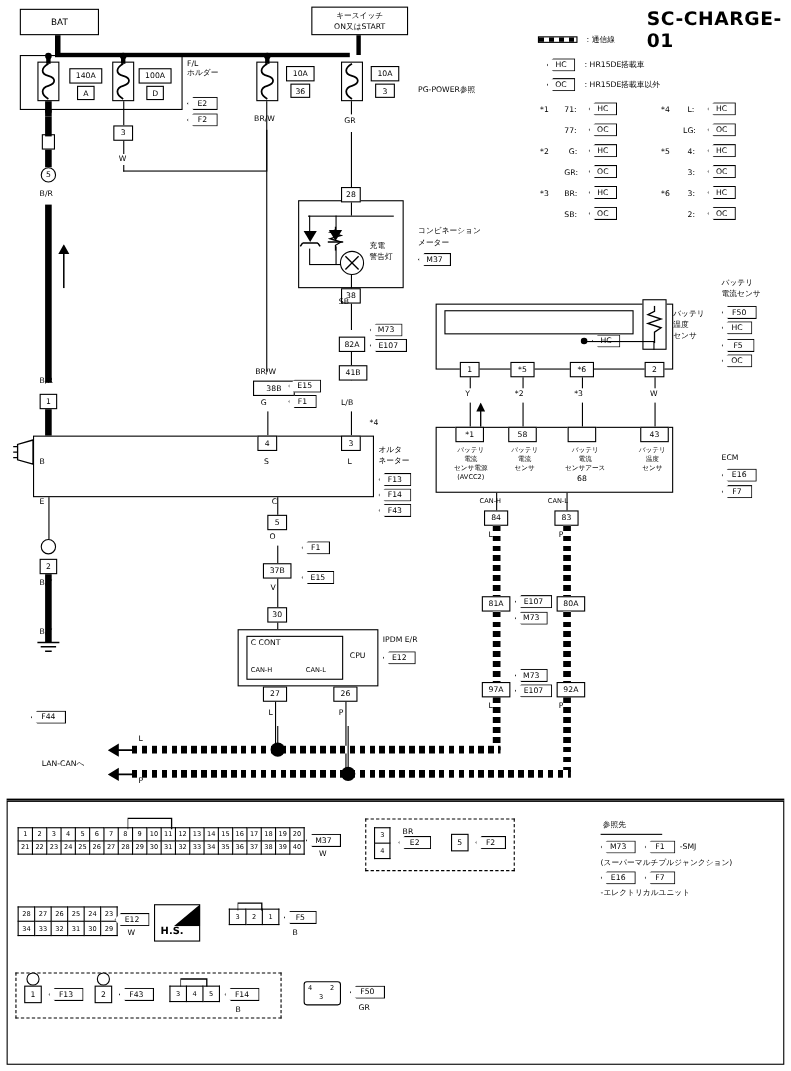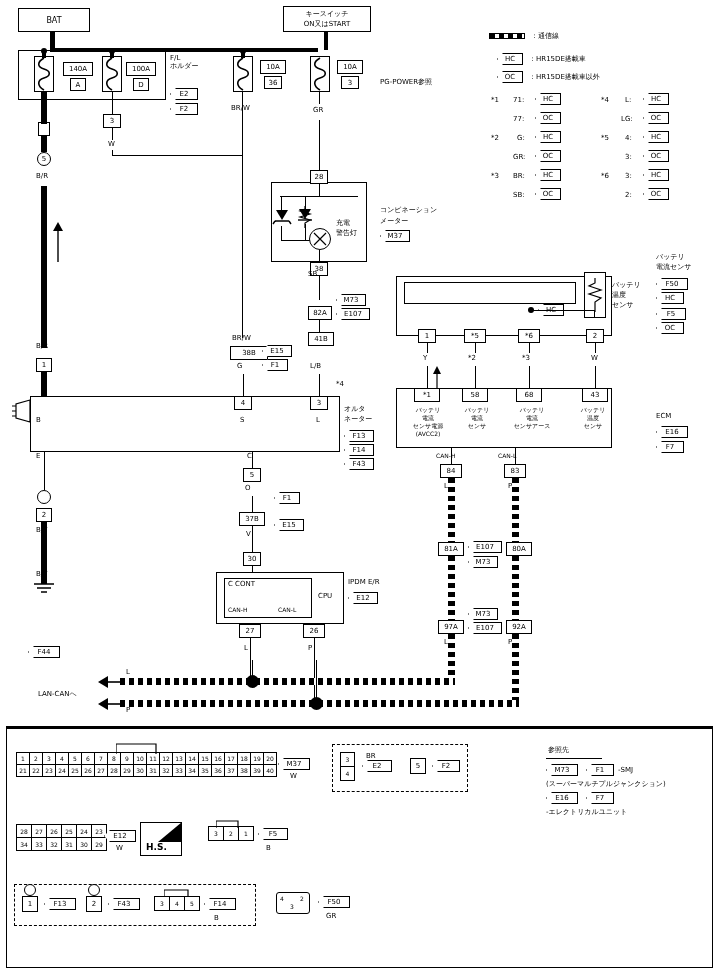--- a/index.html
+++ b/index.html
@@ -25,20 +25,21 @@
   .dash{border:1px dashed #000;box-sizing:border-box;}
   .ctr{display:flex;align-items:center;justify-content:center;}
   .stripe{background:repeating-linear-gradient(90deg,#000 0 5px,#fff 5px 9px);}
   .stripeV{background:repeating-linear-gradient(180deg,#000 0 5px,#fff 5px 9px);}
 </style>
 </head>
 <body>
 
 <div id="root">
 
+  <div class="abs title" style="left:588px;top:8px;">SC-CHARGE-01</div>
 
   <div class="abs" style="left:489px;top:28px;width:222px;height:160px;">
 
     <div class="abs stripe" style="left:0px;top:5px;width:36px;height:6px;border:1px solid #000;box-sizing:border-box;"></div>
     <div class="abs txt7" style="left:42px;top:4px;">：通信線</div>
 
     <div class="abs hexs" style="left:8px;top:25px;width:26px;">
         <span>HC</span>
       </div>
     <div class="abs txt7" style="left:40px;top:27px;">：HR15DE搭載車</div>
@@ -451,21 +452,21 @@
   </svg>
 
   <div class="abs box" style="left:396px;top:388px;width:216px;height:60px;"></div>
   <div class="abs box" style="left:414px;top:388px;width:26px;height:14px;">
     <div class="txt7 ctr" style="height:100%;">*1</div>
   </div>
   <div class="abs box" style="left:462px;top:388px;width:26px;height:14px;">
     <div class="txt7 ctr" style="height:100%;">58</div>
   </div>
   <div class="abs box" style="left:516px;top:388px;width:26px;height:14px;">
-    <div class="txt7 ctr" style="height:100%;">68</div>
+    <div class="txt7 ctr" style="height:100%;margin-top:40px;">68</div>
   </div>
   <div class="abs box" style="left:582px;top:388px;width:26px;height:14px;">
     <div class="txt7 ctr" style="height:100%;">43</div>
   </div>
 
   <div class="abs txt6" style="left:402px;top:406px;line-height:8px;text-align:center;width:52px;">バッテリ
 電流
 センサ電源
 (AVCC2)</div>
   <div class="abs txt6" style="left:454px;top:406px;line-height:8px;text-align:center;width:46px;">バッテリ

